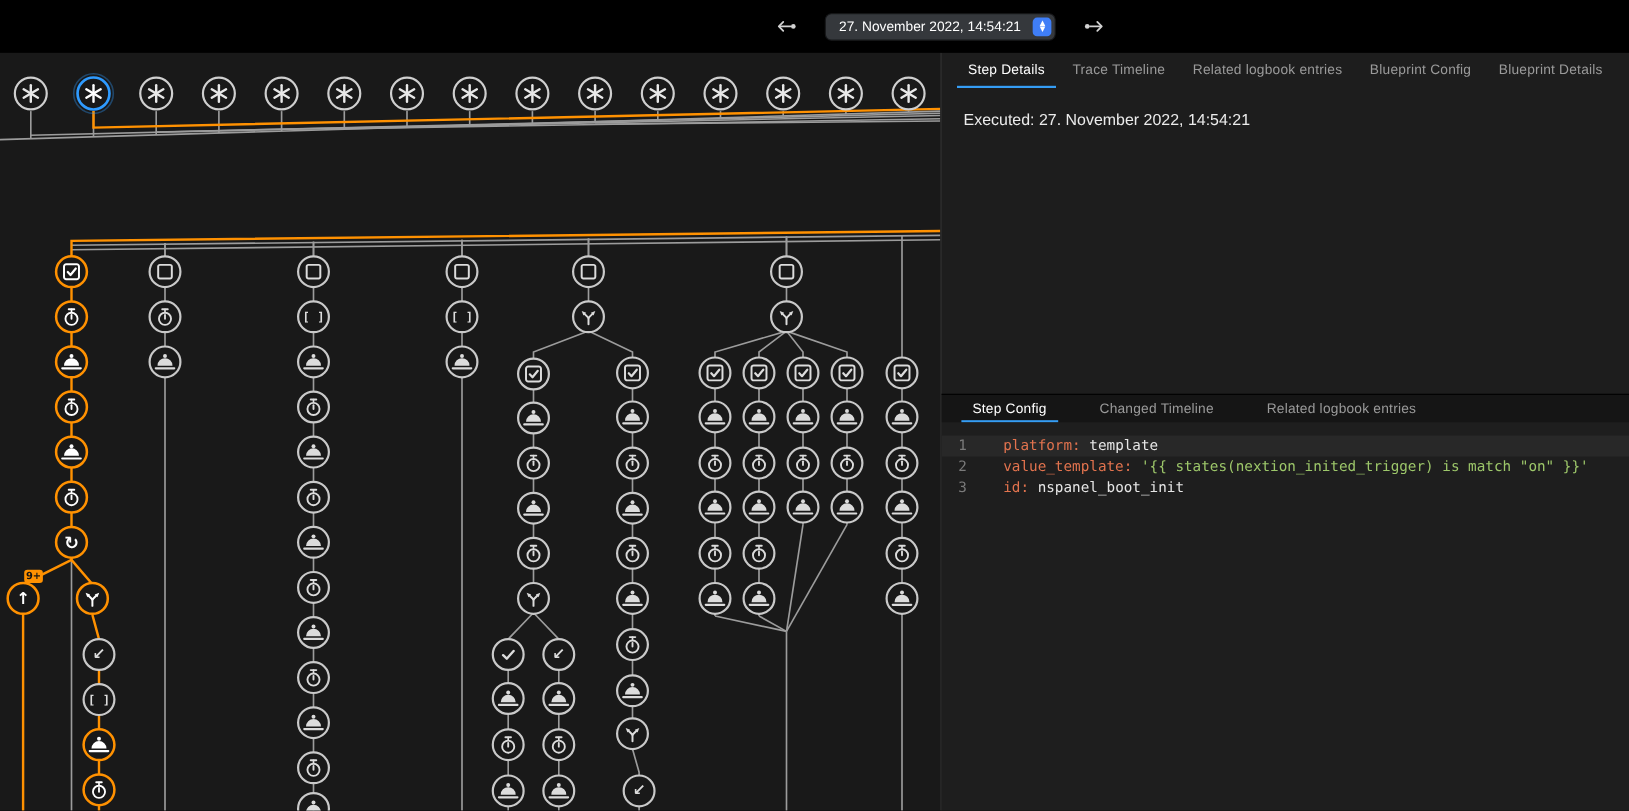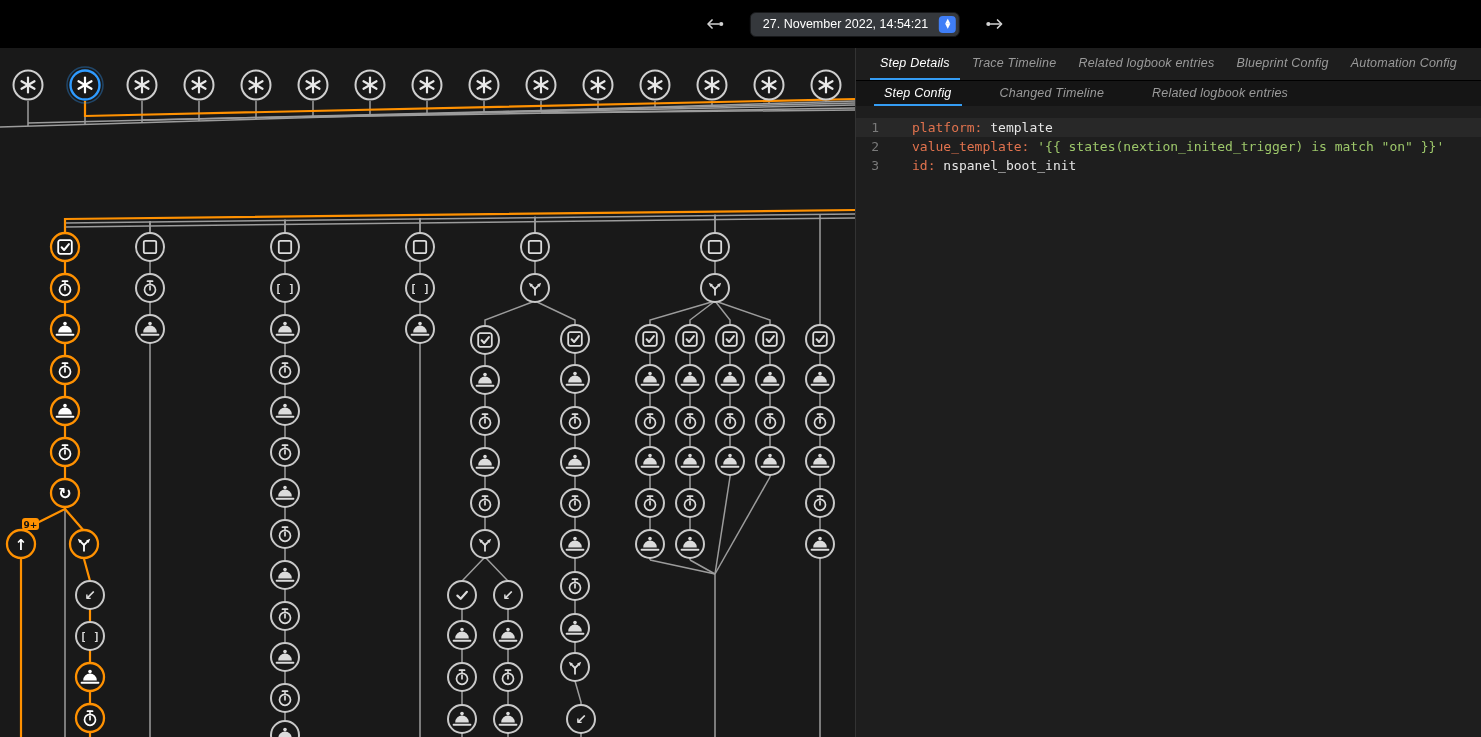--- a/index.html
+++ b/index.html
@@ -36,21 +36,21 @@
   .edge-o{stroke:var(--orange);fill:none;stroke-width:2.2;}
   .node{cursor:pointer;}
 
   
   .details{position:absolute;left:855px;top:48px;right:0;bottom:0;background:#1d1d1d;
        border-left:1px solid #333;display:flex;flex-direction:column;}
   .tabbar{display:flex;align-items:stretch;}
   .tabbar.top{height:32px;justify-content:space-between;padding:0 14px;}
   .tabbar.bottom{height:26px;background:#151515;gap:28px;padding:0 18px;border-top:1px solid #000;}
   .tab{display:flex;align-items:center;padding:0 10px;font-size:12.5px;color:#9a9a9a;cursor:pointer;
-       border-bottom:2px solid transparent;white-space:nowrap;letter-spacing:.2px;font-style:italic;}
+       border-bottom:2px solid transparent;white-space:nowrap;letter-spacing:.2px;}
   .tab.active{color:#fff;border-bottom-color:var(--accent);}
   .step-details-body{height:278px;}
   .executed{padding:22px 20px;font-size:14.5px;color:#ececec;}
 
   .code-area{flex:1;background:#1e1e1e;font-family:"DejaVu Sans Mono",monospace;font-size:13px;
        padding-top:12px;overflow:hidden;}
   .code-line{display:flex;height:19px;line-height:19px;}
   .code-line.hl{background:#282828;}
   .gutter{width:32px;text-align:right;padding-right:9px;color:var(--code-num);flex:none;}
   .code-text{white-space:pre;}
@@ -757,22 +757,25 @@
         </g>
       </svg>
   </div>
 
   <div class="details">
     <nav class="tabbar top" id="top-tabs">
         <div class="tab active">Step Details</div>
         <div class="tab">Trace Timeline</div>
         <div class="tab">Related logbook entries</div>
         <div class="tab">Blueprint Config</div>
-        <div class="tab">Automation Config</div>
+        <div class="tab">Blueprint Details</div>
       </nav>
+    <div class="step-details-body">
+      <div class="executed">Executed: 27. November 2022, 14:54:21</div>
+    </div>
     <nav class="tabbar bottom" id="bottom-tabs">
         <div class="tab active">Step Config</div>
         <div class="tab">Changed Timeline</div>
         <div class="tab">Related logbook entries</div>
       </nav>
     <div class="code-area" id="code-area">
         <div class="code-line hl">
           <span class="gutter">1</span>
           <span class="code-text"><span class="seg-key">platform:</span><span class="seg-plain"> template</span></span>
         </div>

